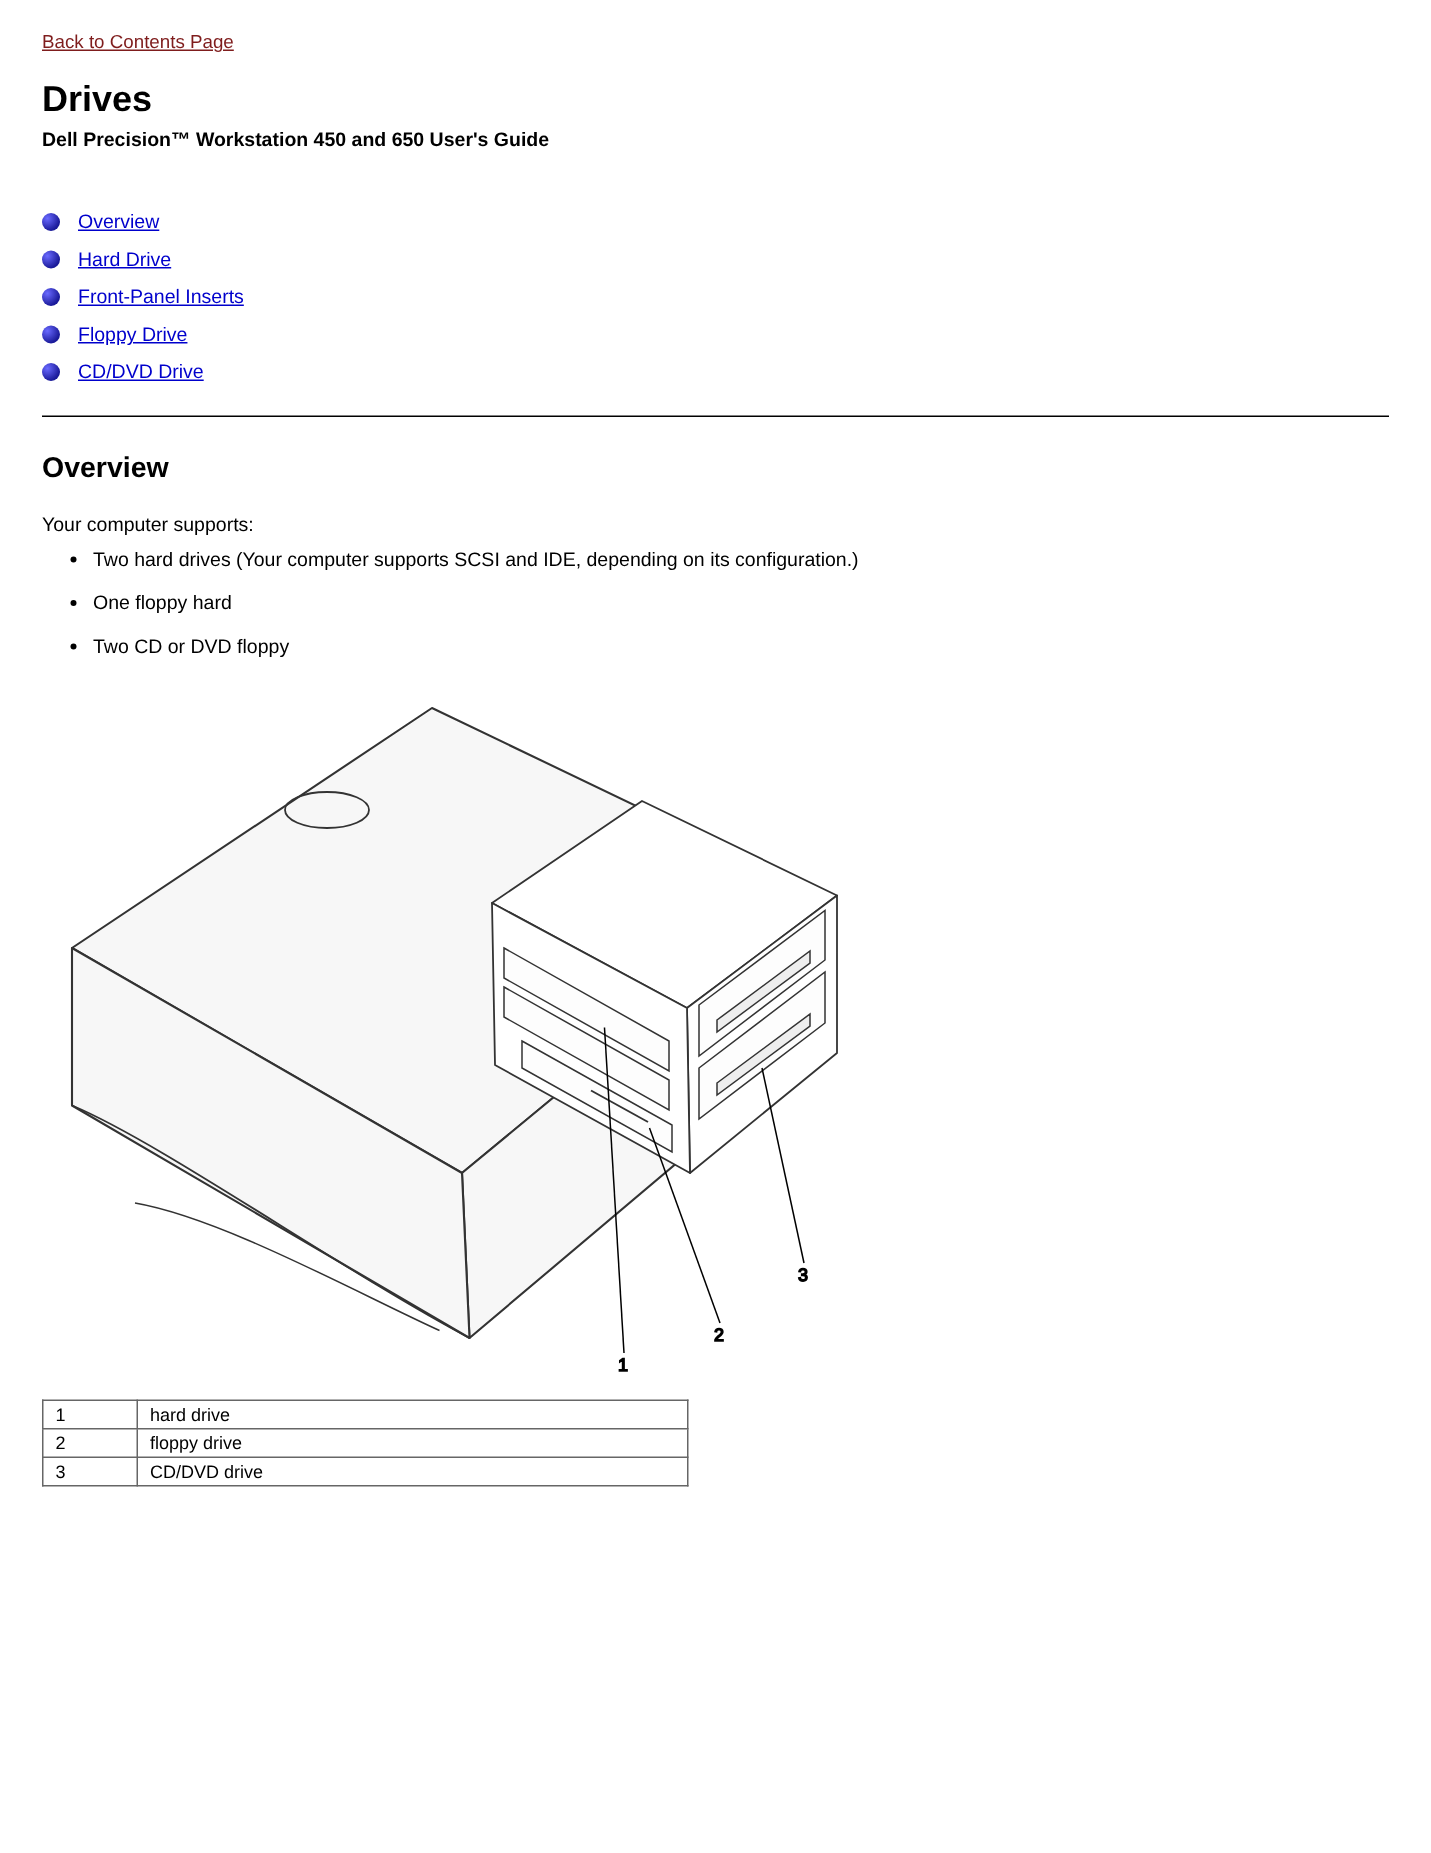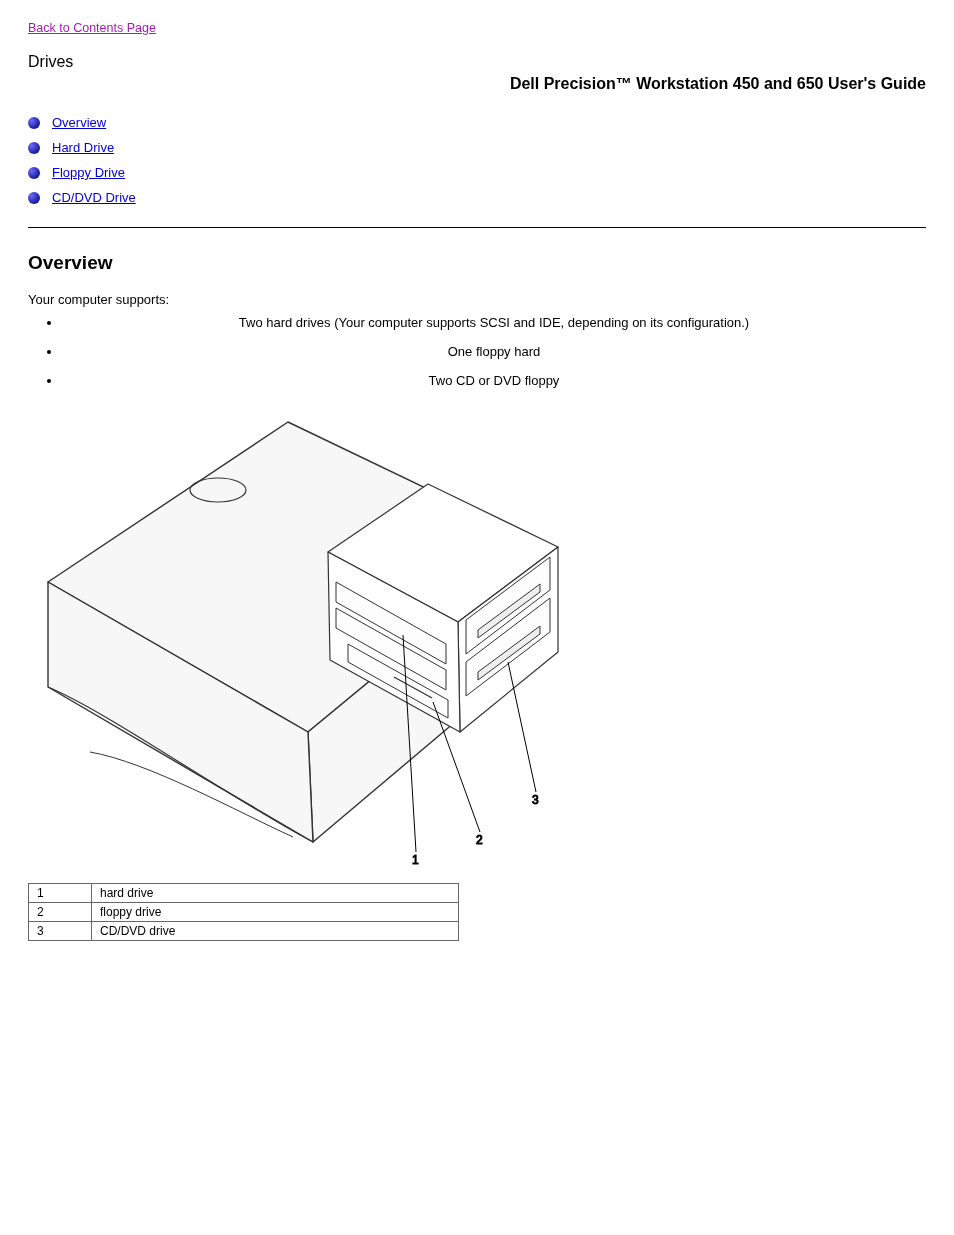--- a/index.html
+++ b/index.html
@@ -5,34 +5,33 @@
   body {
     margin: 0;
     padding: 20px 28px;
     font-family: Arial, Helvetica, sans-serif;
     font-size: 13px;
     color: #000;
     width: 898px;
     background: #fff;
   }
   .back-link {
-    color: #a21caf;
+    color: #7f1d1d;
     text-decoration: underline;
     font-size: 12.5px;
   }
   h1.page-title {
-    font-size: 16px;
-    font-weight: normal;
+    font-size: 24px;
+    font-weight: bold;
     margin: 18px 0 4px 0;
   }
   .subtitle {
-    font-size: 16px;
+    font-size: 13px;
     font-weight: bold;
-    margin-bottom: 22px;
-    text-align: right;
+    margin-bottom: 40px;
   }
   ul.bullet-links {
     list-style: none;
     padding: 0;
     margin: 0;
   }
   ul.bullet-links li {
     display: flex;
     align-items: center;
     margin-bottom: 10px;
@@ -60,21 +59,20 @@
     font-weight: bold;
     margin: 0 0 18px 0;
   }
   .body-text {
     font-size: 13px;
     margin-bottom: 8px;
   }
   ul.feature-list {
     margin: 0 0 0 34px;
     padding: 0;
-    text-align: center;
   }
   ul.feature-list li {
     font-size: 13px;
     margin-bottom: 14px;
   }
   .figure-container {
     margin: 24px 0 16px 0;
   }
   .figure-container svg {
     display: block;
@@ -108,20 +106,24 @@
 <div class="subtitle">Dell Precision™ Workstation 450 and 650 User's Guide</div>
 
 <ul class="bullet-links">
   <li>
     <span class="sphere-bullet"></span>
     <a href="#">Overview</a>
   </li>
   <li>
     <span class="sphere-bullet"></span>
     <a href="#">Hard Drive</a>
+  </li>
+  <li>
+    <span class="sphere-bullet"></span>
+    <a href="#">Front-Panel Inserts</a>
   </li>
   <li>
     <span class="sphere-bullet"></span>
     <a href="#">Floppy Drive</a>
   </li>
   <li>
     <span class="sphere-bullet"></span>
     <a href="#">CD/DVD Drive</a>
   </li>
 </ul>

